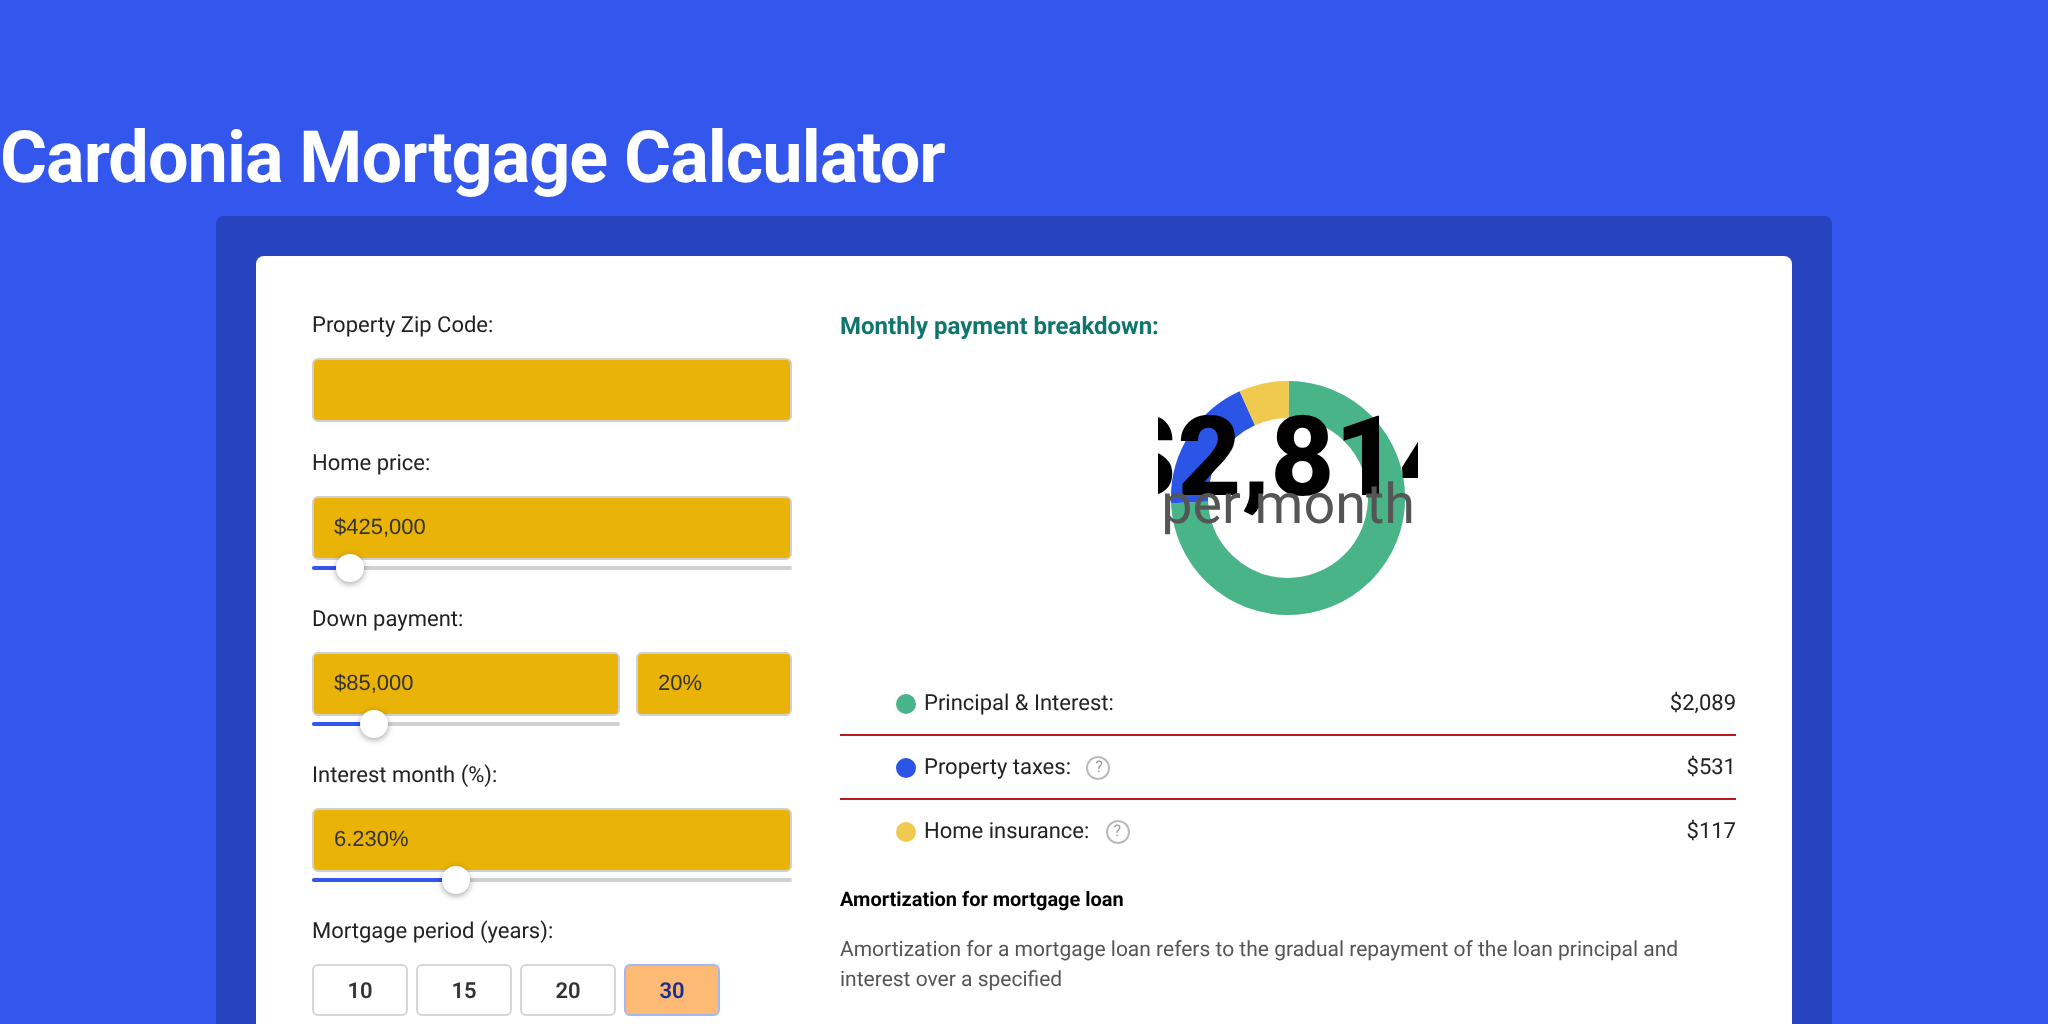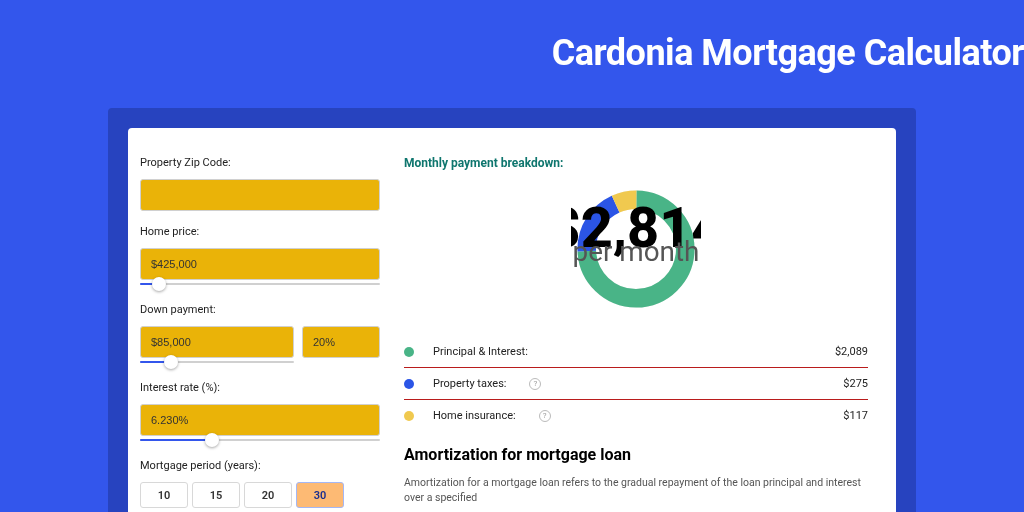--- a/index.html
+++ b/index.html
@@ -1,22 +1,22 @@
 <!DOCTYPE html>
 <html><head>
 <meta charset="utf-8">
 <style>
   * { box-sizing: border-box; margin: 0; padding: 0; }
   html, body { width: 1024px; height: 512px; overflow: hidden; font-family: -apple-system, BlinkMacSystemFont, "Segoe UI", Roboto, Helvetica, Arial, sans-serif; }
   body { background: #3356ec; }
 
   .outer { position: relative; width: 100%; height: 100%; }
-  .title { color: #fff; font-size: 36px; font-weight: 700; text-align: right; padding-top: 32px; letter-spacing: -0.5px; }
+  .title { color: #fff; font-size: 36px; font-weight: 700; text-align: left; padding-top: 58px; letter-spacing: -0.5px; }
   .shadow-block { position: absolute; left: 108px; right: 108px; top: 108px; bottom: 0; background: #2743bf; border-radius: 4px 4px 0 0; z-index: 0; }
-  .card { position: absolute; left: 128px; right: 128px; top: 128px; bottom: 0; background: #fff; border-radius: 4px 4px 0 0; display: flex; padding: 28px 28px 0 12px; gap: 24px; overflow: hidden; z-index: 1; }
+  .card { position: absolute; left: 128px; right: 128px; top: 128px; bottom: 0; background: #fff; border-radius: 4px 4px 0 0; display: flex; padding: 28px 28px 0 28px; gap: 24px; overflow: hidden; z-index: 1; }
 
   
   .form-col { width: 240px; flex-shrink: 0; font-size: 11px; color: #333; }
   .field { margin-bottom: 14px; }
   .field-label { display: block; margin-bottom: 10px; font-size: 11px; color: #222; }
   .input { width: 100%; height: 32px; border: 1px solid #d0d0d0; border-radius: 3px; padding: 0 10px; font-size: 11px; color: #333; background: #eab308; }
   .input::placeholder { color: #999; }
 
   .slider-wrap { position: relative; height: 10px; margin-top: -1px; }
   .slider-track { position: absolute; left: 0; right: 0; top: 4px; height: 2px; background: #d0d0d0; border-radius: 1px; }
@@ -34,30 +34,30 @@
   
   .breakdown-col { flex: 1; font-size: 11px; }
   .panel-title { font-size: 12px; font-weight: 700; color: #0f766e; margin-bottom: 14px; }
   .donut-wrap { display: flex; justify-content: center; margin-bottom: 22px; }
   .donut-svg { width: 130px; height: 130px; }
   .donut-big { font-size: 18px; font-weight: 800; fill: #000; }
   .donut-sub { font-size: 9px; fill: #555; }
 
   .legend-row { display: flex; align-items: center; justify-content: space-between; padding: 9px 0; border-top: 1px solid #b91c1c; }
   .legend-row:first-of-type { border-top: none; }
-  .legend-left { display: flex; align-items: center; gap: 19px; }
+  .legend-left { display: flex; align-items: center; gap: 4px; margin-left: 28px; }
   .legend-dot { width: 10px; height: 10px; border-radius: 50%; flex-shrink: 0; }
   .legend-label { color: #222; }
   .legend-info { width: 12px; height: 12px; border: 1px solid #bbb; border-radius: 50%; display: inline-flex; align-items: center; justify-content: center; font-size: 8px; color: #9a9a9a; margin-left: 4px; }
   .legend-amount { font-weight: 400; color: #222; }
   .legend-total .legend-label { font-weight: 700; }
   .legend-total .legend-amount { font-weight: 700; }
 
   .amort-sep { height: 14px; }
-  .amort-title { font-size: 16px; font-weight: 700; margin-bottom: 12px; }
+  .amort-title { font-size: 10px; font-weight: 700; margin-bottom: 12px; }
   .amort-text { font-size: 10.5px; color: #555; line-height: 1.4; }
 </style>
 </head>
 <body>
 
 <div class="outer">
   <div class="title">Cardonia Mortgage Calculator</div>
   <div class="shadow-block"></div>
 
   <div class="card">
@@ -90,21 +90,21 @@
               <div class="slider-thumb" style="left:20%"></div>
             </div>
           </div>
           <div class="col2">
             <input class="input" type="text" value="20%" style="">
           </div>
         </div>
       </div>
 
       <div class="field">
-        <label class="field-label">Interest rate (%):</label>
+        <label class="field-label">Interest month (%):</label>
         <input class="input" type="text" value="6.230%" style="">
         <div class="slider-wrap">
           <div class="slider-track"></div>
           <div class="slider-fill" style="width:30%"></div>
           <div class="slider-thumb" style="left:30%"></div>
         </div>
       </div>
 
       <div class="field">
         <label class="field-label">Mortgage period (years):</label>
@@ -141,21 +141,21 @@
             <span class="legend-label">Principal &amp; Interest:</span>
           </div>
           <span class="legend-amount">$2,089</span>
         </div>
         <div class="legend-row">
           <div class="legend-left">
             <span class="legend-dot" style="background:#2b55e6"></span>
             <span class="legend-label">Property taxes:</span>
             <span class="legend-info">?</span>
           </div>
-          <span class="legend-amount">$275</span>
+          <span class="legend-amount">$531</span>
         </div>
         <div class="legend-row">
           <div class="legend-left">
             <span class="legend-dot" style="background:#f0c94f"></span>
             <span class="legend-label">Home insurance:</span>
             <span class="legend-info">?</span>
           </div>
           <span class="legend-amount">$117</span>
         </div>
       </div>

